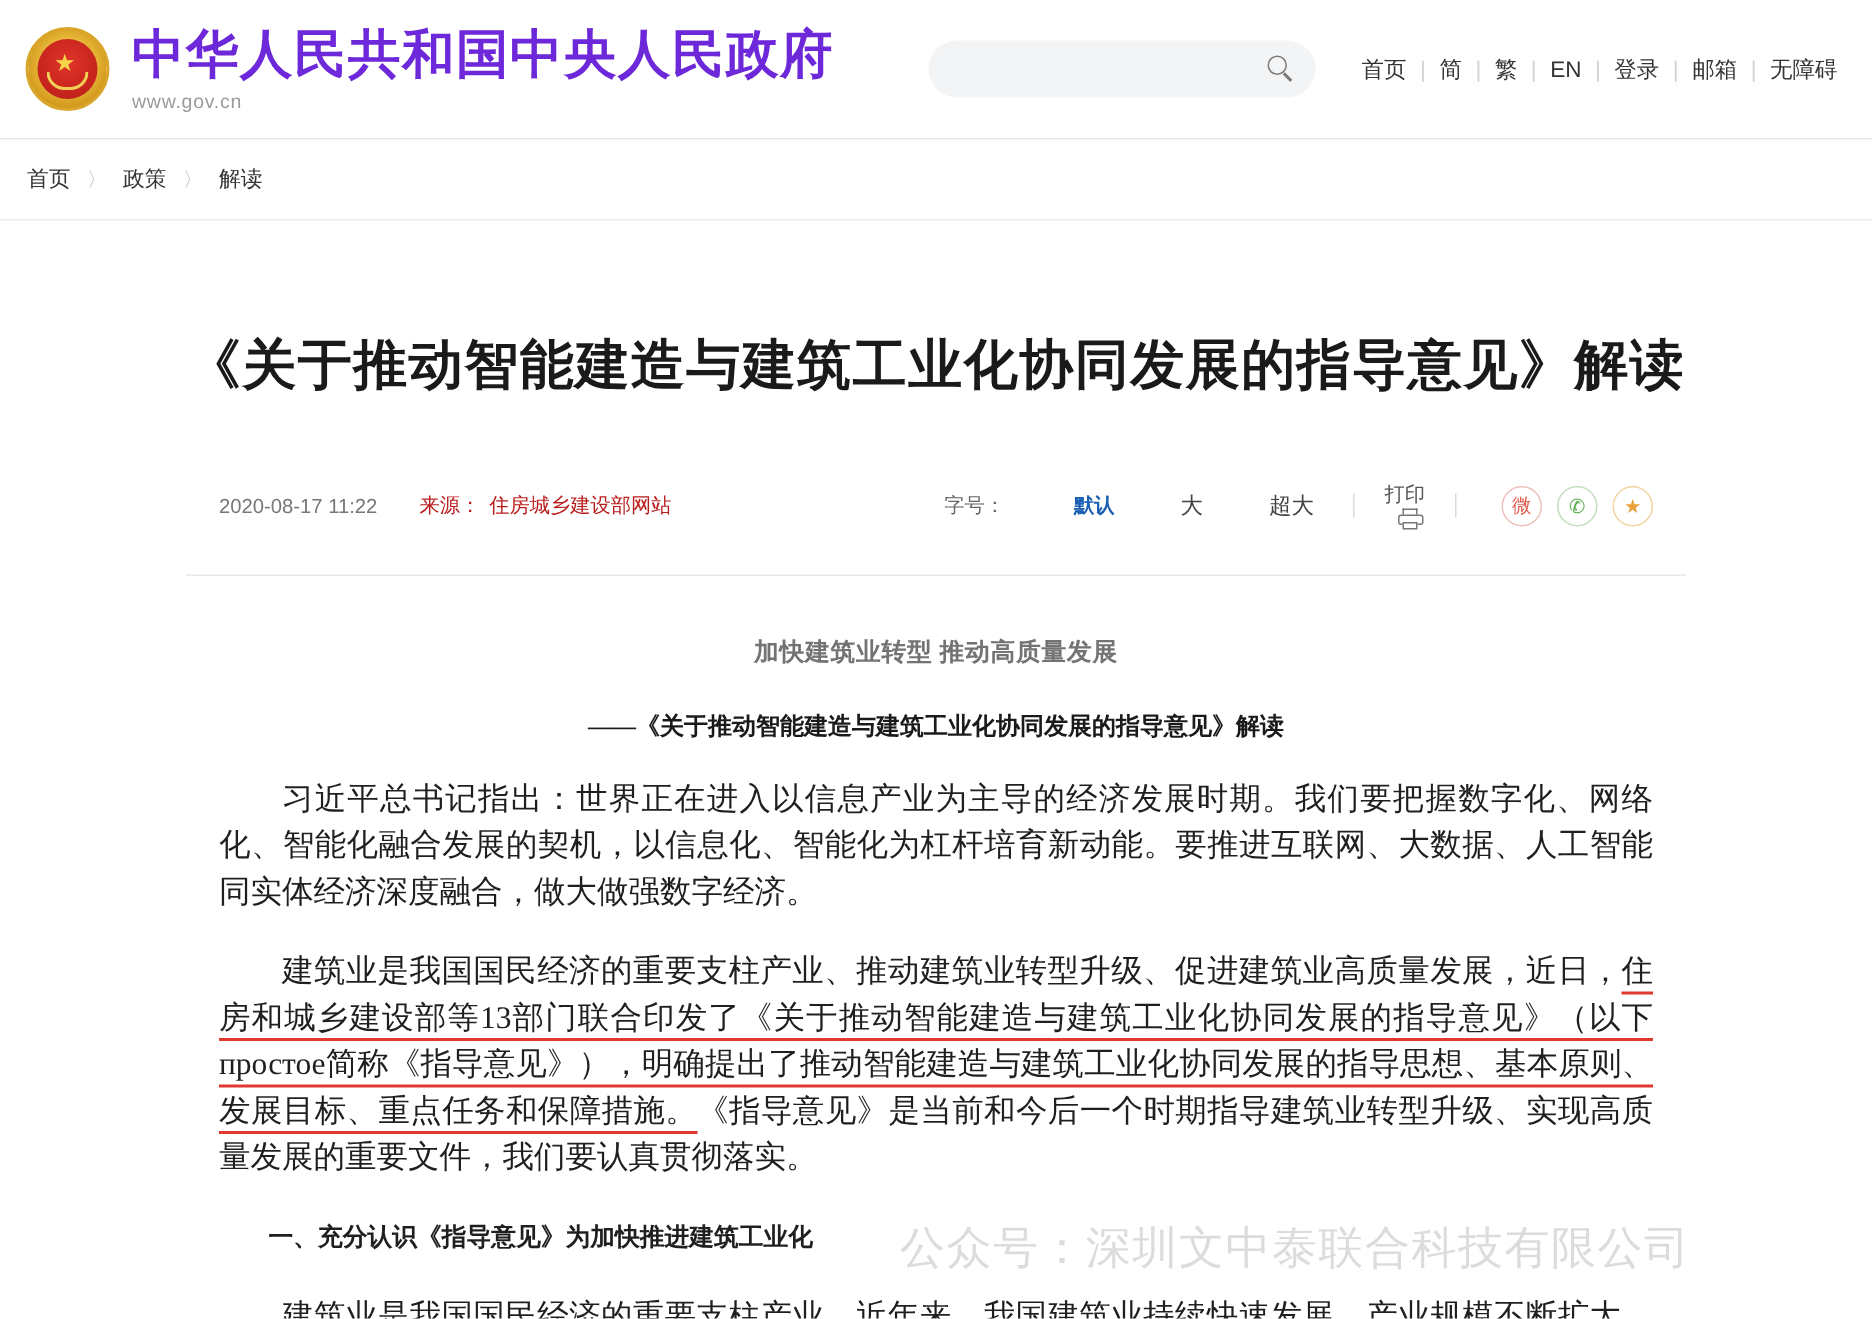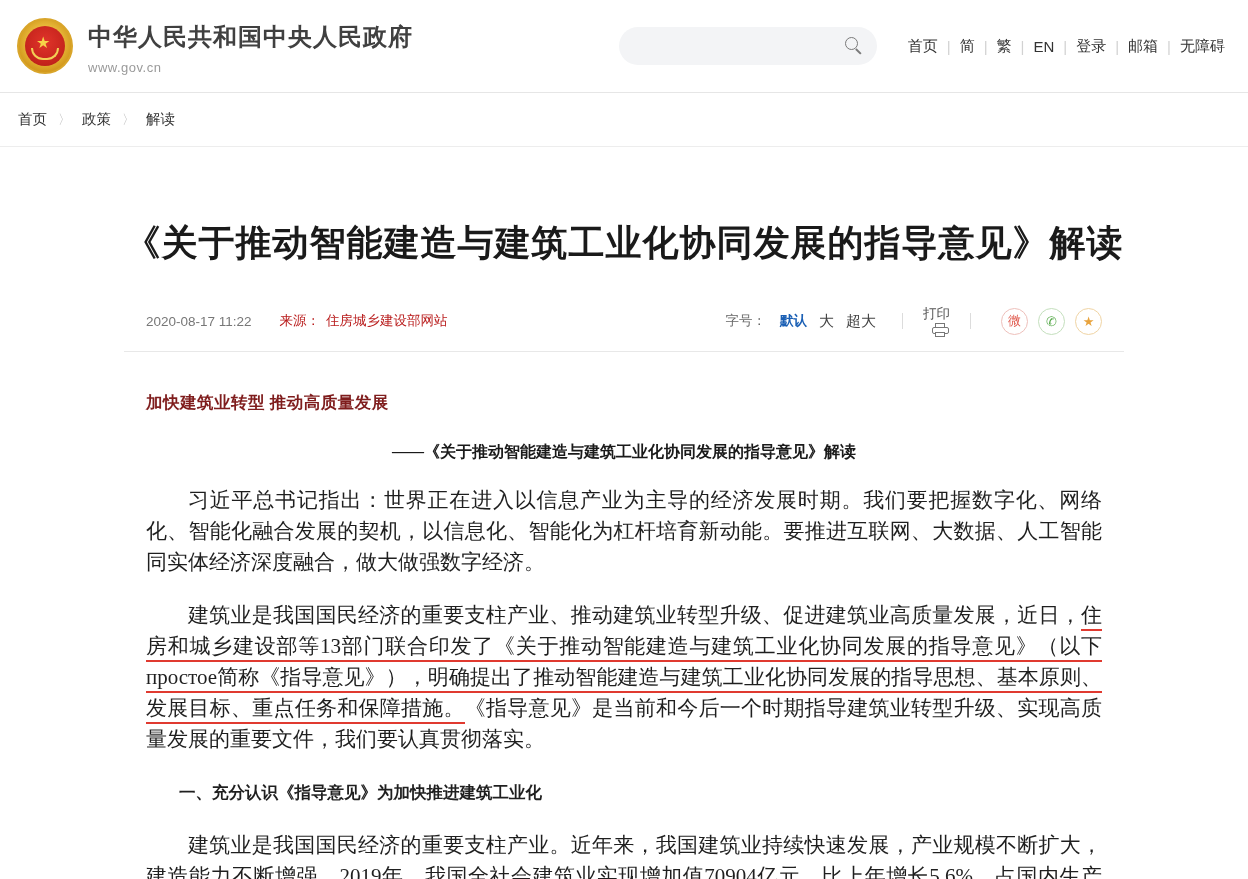--- a/index.html
+++ b/index.html
@@ -42,24 +42,24 @@
     position:absolute; left:22px; top:20px;
     color:#f6d349; font-size:16px; line-height:16px;
   }
   .emblem .gear {
     position:absolute; left:17px; top:33px; width:28px; height:12px;
     border:2px solid #f3cf55; border-radius: 0 0 14px 14px;
     border-top: none;
   }
   .brand { margin-left: 12px; }
   .brand-title {
-    color:#404040;
+    color:#6d28d9;
     font-family: "Liberation Serif", serif;
     font-weight: bold;
-    font-size: 24px;
+    font-size: 35px;
     letter-spacing: 1px;
     line-height: 40px;
     white-space: nowrap;
   }
   .brand-sub {
     color:#9a9a9a;
     font-size: 13px;
     letter-spacing: 0.5px;
     margin-top: 3px;
   }
@@ -113,30 +113,30 @@
     text-align:center;
     font-family:"Liberation Serif", serif;
     font-size: 36px;
     line-height: 52px;
     color:#1a1a1a;
     padding-top: 46px;
     letter-spacing: 1px;
   }
   .meta {
     display:flex; align-items:center;
-    margin-top: 36px;
-    padding: 0 22px 14px 22px;
+    margin-top: 52px;
+    padding: 0 22px 30px 22px;
     font-size: 13.5px;
     color:#666;
     border-bottom: 1px solid #e8e8e8;
   }
   .meta .date { color:#777; }
   .meta .src { margin-left: 28px; color:#b91c1c; }
   .meta-right { margin-left:auto; display:flex; align-items:center; }
-  .fontsize { display:flex; align-items:center; color:#666; }
+  .fontsize { display:flex; align-items:center; color:#666;gap:32px; }
   .fontsize .lbl { margin-right: 8px; }
   .fontsize .opt { margin: 0 6px; color:#444; }
   .fontsize .opt.active { color:#1a5fb4; font-weight:bold; }
   .fontsize .opt.big { font-size: 15px; }
   .fontsize .opt.bigger { font-size: 15px; }
   .vline { width:1px; height:16px; background:#dcdcdc; margin: 0 20px; }
   .printgrp { display:flex; align-items:center; color:#555;flex-direction:column; }
   .printer {
     width:17px; height:14px; margin-left:7px; position:relative;
   }
@@ -151,23 +151,24 @@
     display:flex; align-items:center; justify-content:center;
     font-size:13px;
   }
   .soc.weibo { color:#e05a4e; border-color:#eec0bb; }
   .soc.wechat { color:#5aab4e; border-color:#c4dfbd; }
   .soc.fav { color:#e8a33d; border-color:#f0d4a4; }
 
   
   .body-wrap { padding: 40px 22px 0 22px; }
   .subtitle1 {
+    text-align:center;
     font-weight:bold;
     font-size: 16.5px;
-    color:#7f1d1d;
+    color:#737373;
     font-family:"Liberation Serif", serif;
     letter-spacing: 0.5px;
   }
   .subtitle2 {
     text-align:center;
     font-weight:bold;
     font-size: 16px;
     color:#1a1a1a;
     margin-top: 28px;
     font-family:"Liberation Serif", serif;
@@ -300,13 +301,14 @@
       <p class="para">
         <span>建筑业是我国国民经济的重要支柱产业、推动建筑业转型升级、促进建筑业高质量发展，近日，</span><span class="u-red">住房和城乡建设部等13部门联合印发了《关于推动智能建造与建筑工业化协同发展的指导意见》（以下простое简称《指导意见》），明确提出了推动智能建造与建筑工业化协同发展的指导思想、基本原则、发展目标、重点任务和保障措施。</span><span>《指导意见》是当前和今后一个时期指导建筑业转型升级、实现高质量发展的重要文件，我们要认真贯彻落实。</span>
       </p>
 
       <p class="heading">一、充分认识《指导意见》为加快推进建筑工业化</p>
 
       <p class="para">建筑业是我国国民经济的重要支柱产业。近年来，我国建筑业持续快速发展，产业规模不断扩大，建造能力不断增强，2019年，我国全社会建筑业实现增加值70904亿元，比上年增长5.6%，占国内生产总值的7.16%，有力支撑了国民经济持续健康发展。为加快推进建筑工业化、数字化、智能化升级，进一步提升建筑业发展质量和效益，住房和城乡建设部会同国务院有关部门，在深入调查研究、广泛征求意见、认真总结经验基础上，制定并印发《指导意见》。</p>
     </div>
   </div>
 
+  <div class="watermark">公众号：深圳文中泰联合科技有限公司</div>
 </div>
 
 </body></html>

